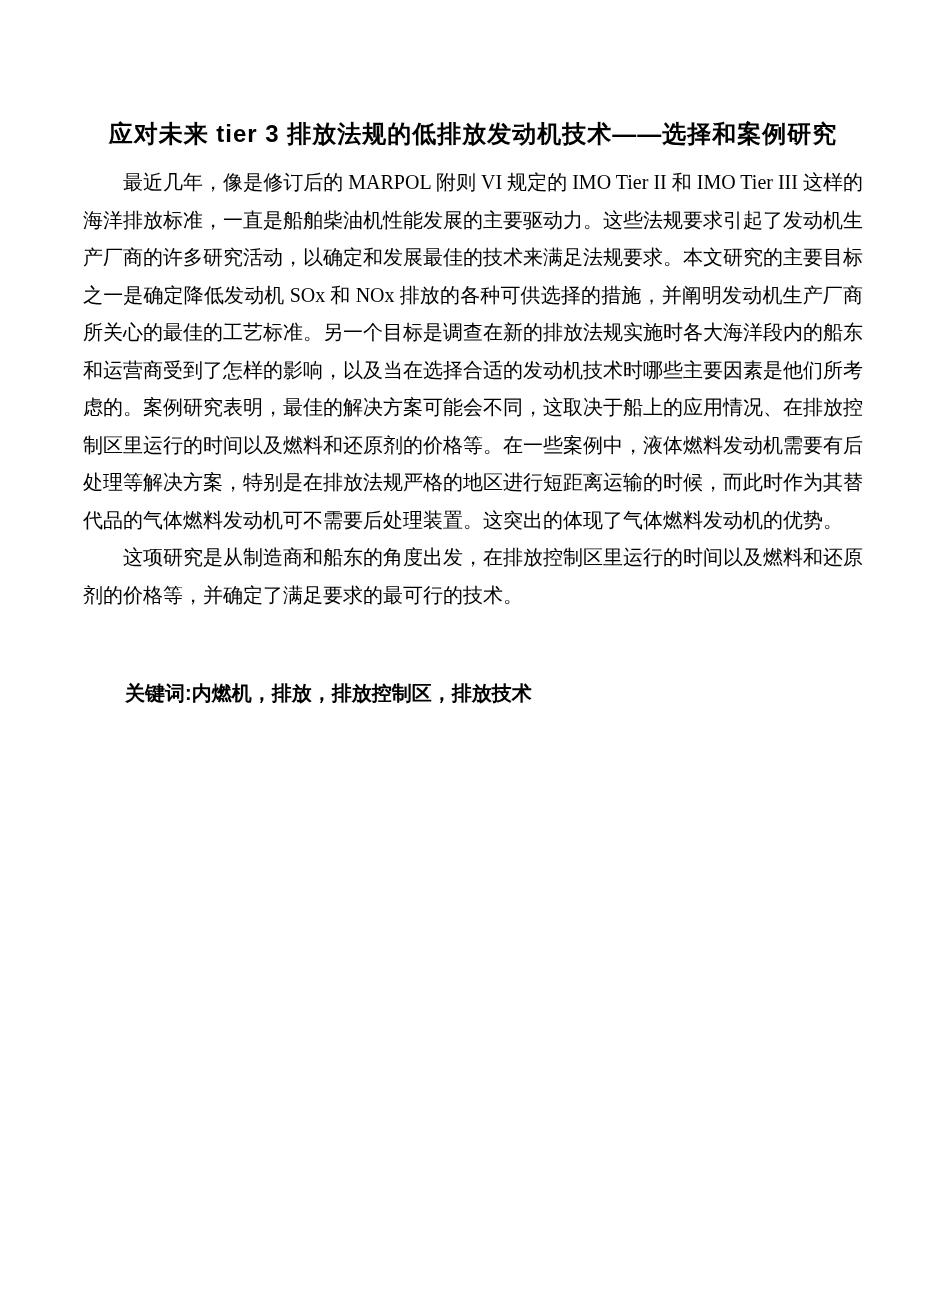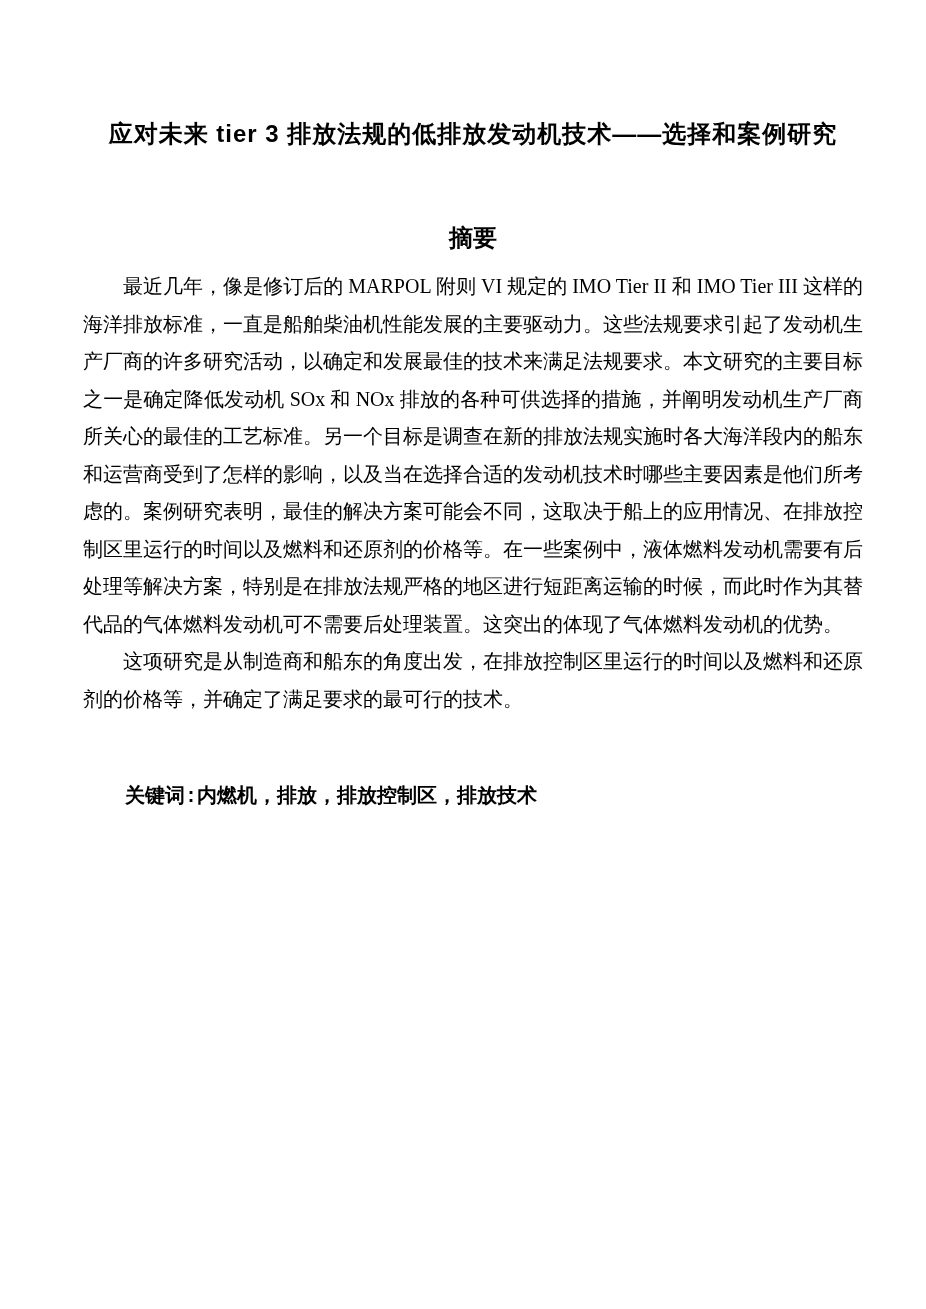--- a/index.html
+++ b/index.html
@@ -54,36 +54,35 @@
     font-size: 20px;
     line-height: 37.5px;
     text-align: justify;
     text-justify: inter-ideograph;
     text-indent: 2em;
     color: #000000;
   }
   .keywords-line {
     margin: 64px 0 0 0;
     padding-left: 42px;
-    font-family: Liberation Mono, monospace;
+    font-family: Liberation Sans, sans-serif;
     font-weight: 700;
     font-size: 20px;
     line-height: 30px;
     color: #000000;
   }
 </style>
 </head>
 <body>
 
 <div class="page">
 
   <h1 class="doc-title">应对未来 tier 3 排放法规的低排放发动机技术——选择和案例研究</h1>
 
 
-  <h2 class="abstract-heading">摘要</h2>
 
   <div class="abstract">
     <p>最近几年，像是修订后的 MARPOL 附则 VI 规定的 IMO Tier II 和 IMO Tier III 这样的海洋排放标准，一直是船舶柴油机性能发展的主要驱动力。这些法规要求引起了发动机生产厂商的许多研究活动，以确定和发展最佳的技术来满足法规要求。本文研究的主要目标之一是确定降低发动机 SOx 和 NOx 排放的各种可供选择的措施，并阐明发动机生产厂商所关心的最佳的工艺标准。另一个目标是调查在新的排放法规实施时各大海洋段内的船东和运营商受到了怎样的影响，以及当在选择合适的发动机技术时哪些主要因素是他们所考虑的。案例研究表明，最佳的解决方案可能会不同，这取决于船上的应用情况、在排放控制区里运行的时间以及燃料和还原剂的价格等。在一些案例中，液体燃料发动机需要有后处理等解决方案，特别是在排放法规严格的地区进行短距离运输的时候，而此时作为其替代品的气体燃料发动机可不需要后处理装置。这突出的体现了气体燃料发动机的优势。</p>
     <p>这项研究是从制造商和船东的角度出发，在排放控制区里运行的时间以及燃料和还原剂的价格等，并确定了满足要求的最可行的技术。</p>
   </div>
 
   <p class="keywords-line">关键词:内燃机，排放，排放控制区，排放技术</p>
 
 </div>
 

